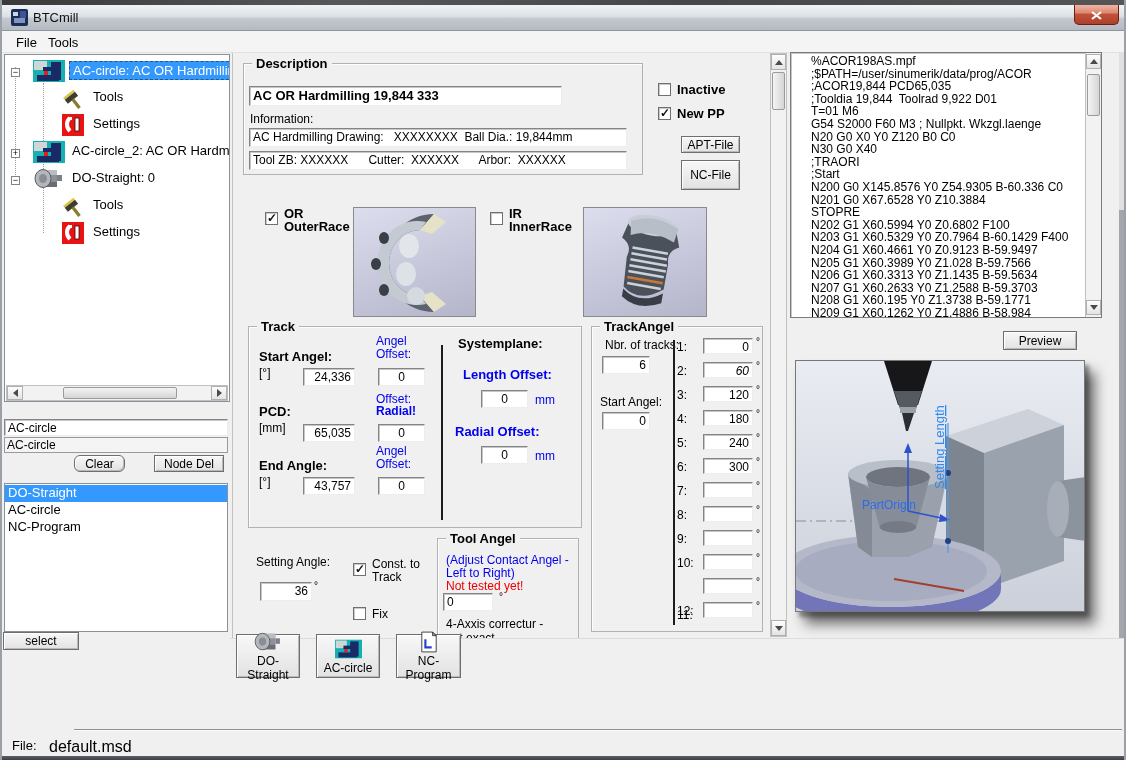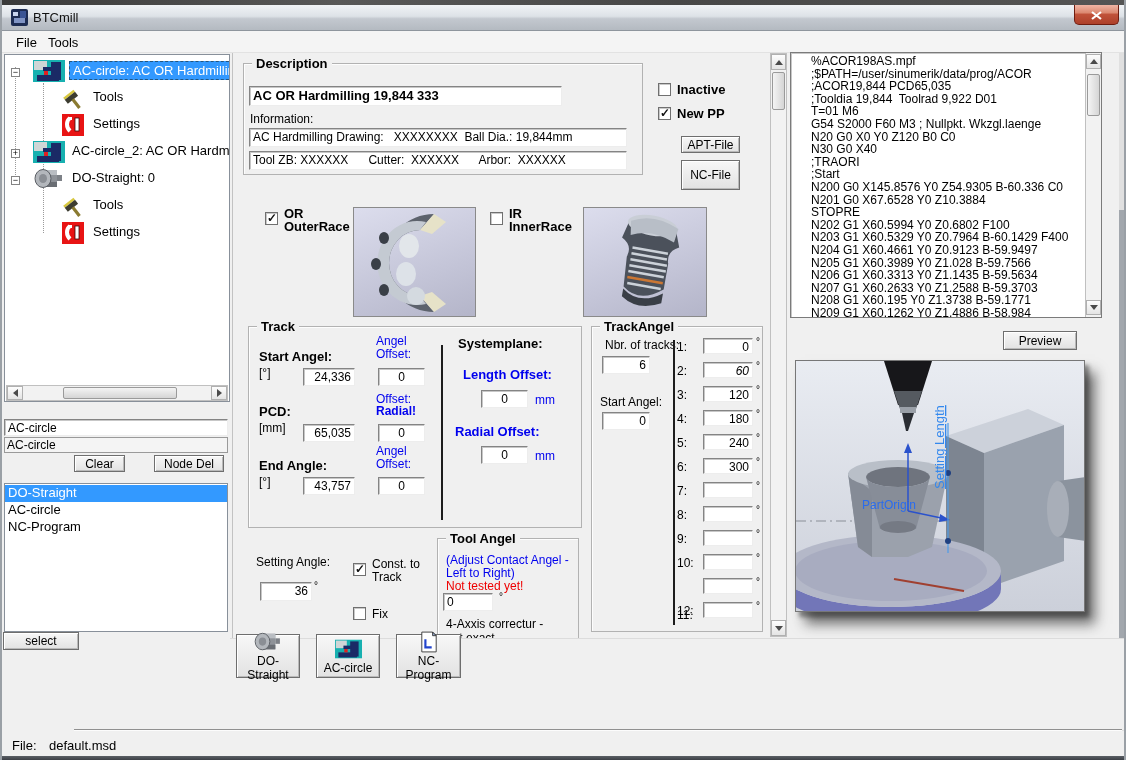--- a/index.html
+++ b/index.html
@@ -190,21 +190,21 @@
         </div>
       <div class="thumb thumb-h" style="left:56px; top:1px; width:114px; height:12px;"></div>
       <div class="sb-btn" style="left:204px; top:0; width:16px; height:14px;">
           <div class="tri-r"></div>
         </div>
     </div>
   </div>
 
   <div class="inp" style="left:2px; top:419px; width:224px; height:17px; font-size:12px;">AC-circle</div>
   <div class="abs" style="left:2px; top:437px; width:224px; height:16px; background:#f4f4f4; border:1px solid #9a9a9a; font-size:12px; padding:0 2px;">AC-circle</div>
-  <div class="btn" style="left:72px; top:455px; width:51px; height:17px;">Clear</div>
+  <div class="btn" style="left:72px; top:455px; width:51px; height:17px;border-radius:6px;">Clear</div>
   <div class="btn" style="left:152px; top:455px; width:70px; height:17px;">Node Del</div>
 
   <div class="abs" style="left:2px; top:483px; width:224px; height:149px; background:#fff; border:1px solid #88909a; padding-top:1px;">
     <div class="listitem listsel">DO-Straight</div>
     <div class="listitem">AC-circle</div>
     <div class="listitem">NC-Program</div>
   </div>
 
   <div class="btn" style="left:1px; top:632px; width:76px; height:18px;">select</div>
 
@@ -500,17 +500,17 @@
         <path d="M14 1 l4 4 h-4 z" fill="#9ab0d8" stroke="#333"></path>
         <path d="M6 9 v9 h7" stroke="#2244cc" fill="none" stroke-width="2.4"></path>
       </svg>
     </span>
     <span style="font-size:12px;">NC-Program</span>
   </div>
 
   <div class="abs" style="left:72px; top:729px; width:1048px; height:2px; border-top:1px solid #909090; border-bottom:1px solid #fcfcfc;"></div>
   <div class="abs" style="left:0; top:731px; width:1126px; height:25px; background:#f0f0f0;">
     <span style="position:absolute; left:10px; top:7px; font-size:13px;">File:</span>
-    <span style="position:absolute; left:47px; top:7px; font-size:13px;">default.msd</span>
+    <span style="position:absolute; left:47px; top:7px; font-size:16px;">default.msd</span>
   </div>
   <div class="abs" style="left:0; top:756px; width:1126px; height:4px; background:linear-gradient(#5a5f65,#3c4046);"></div>
 
 </div>
 
 </body></html>

